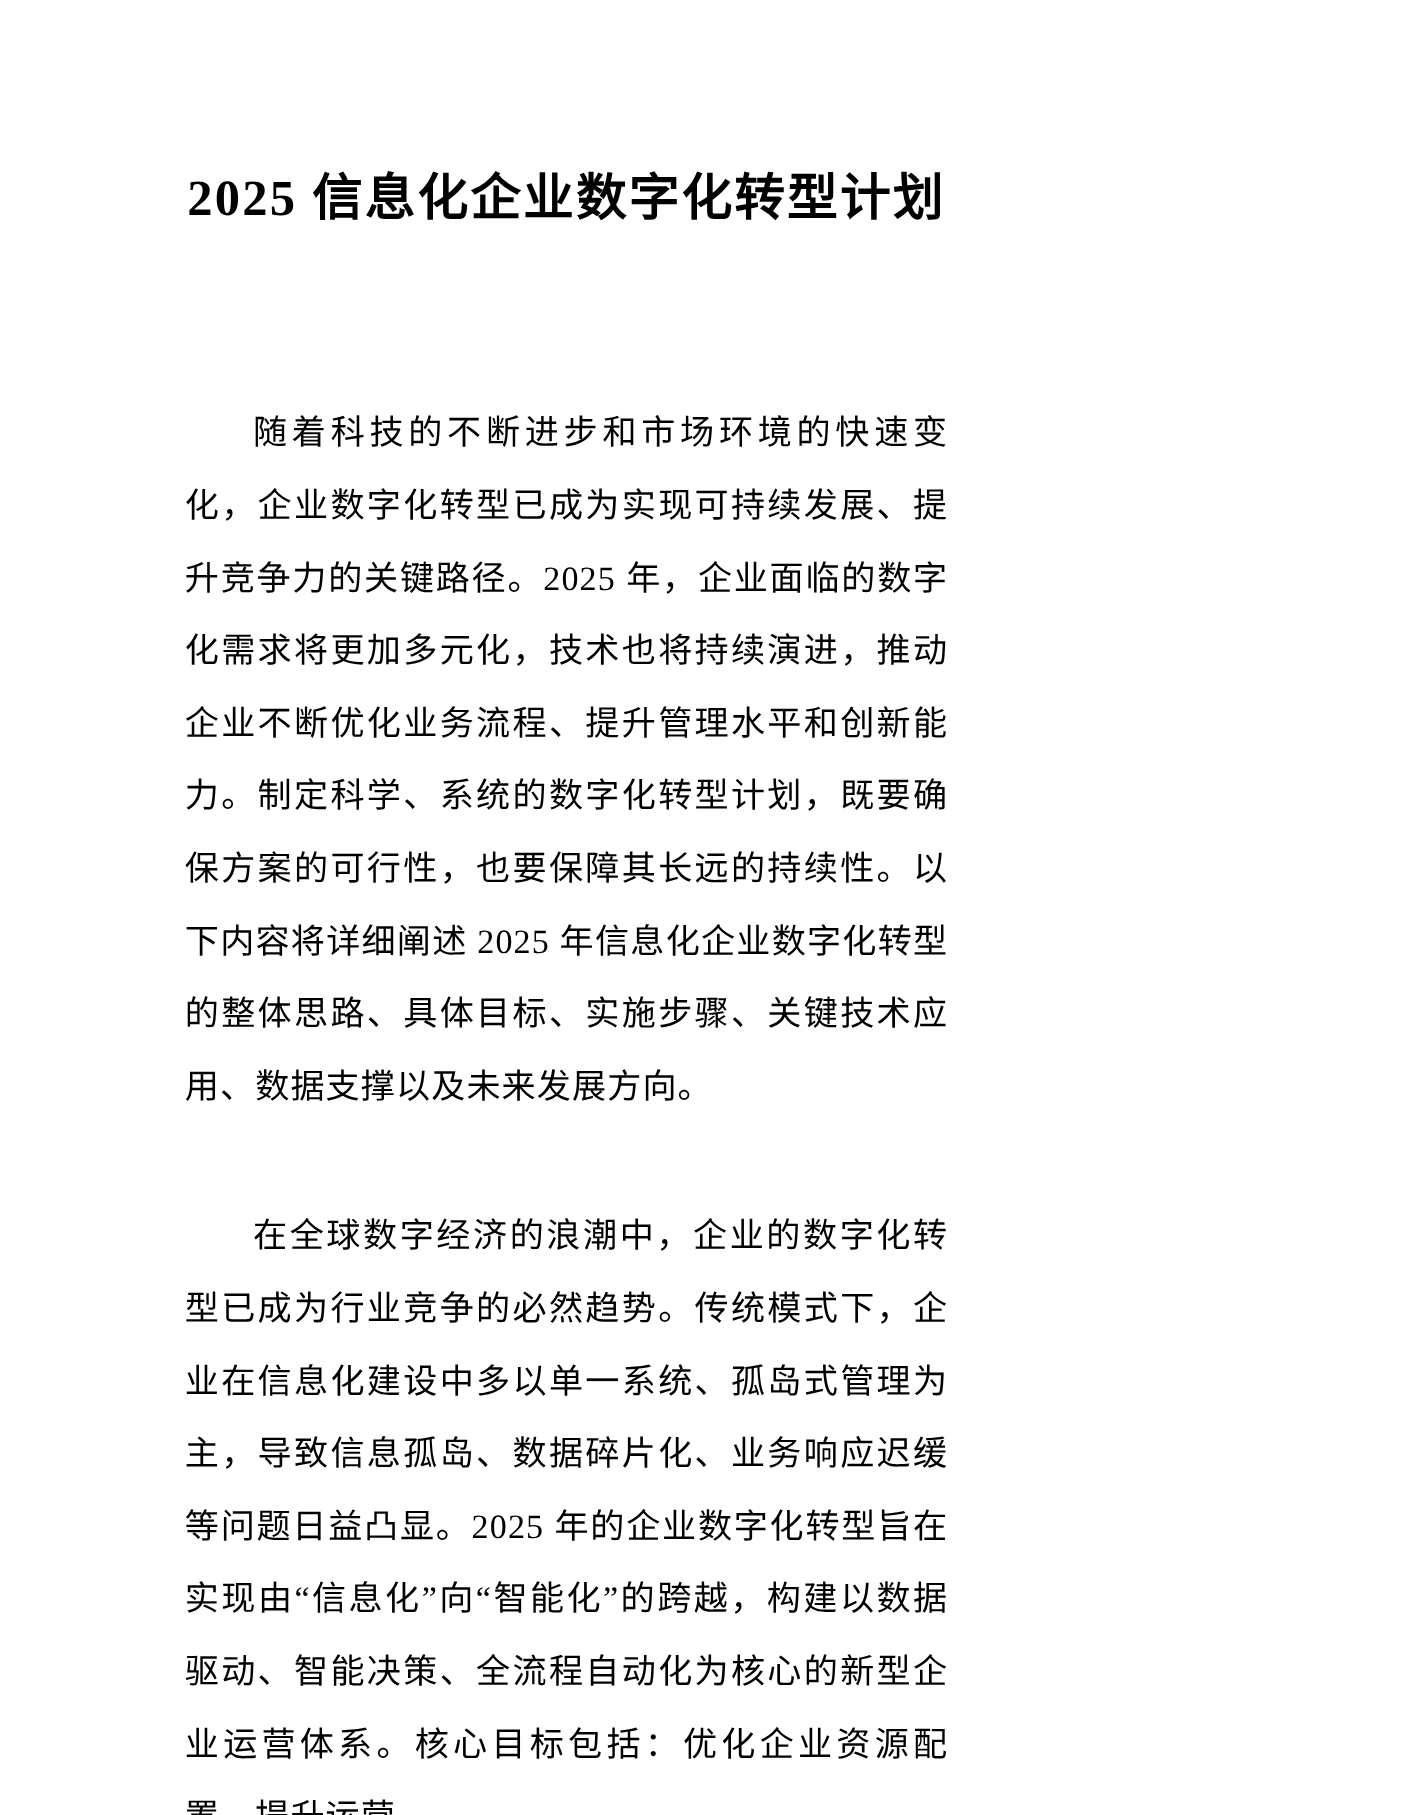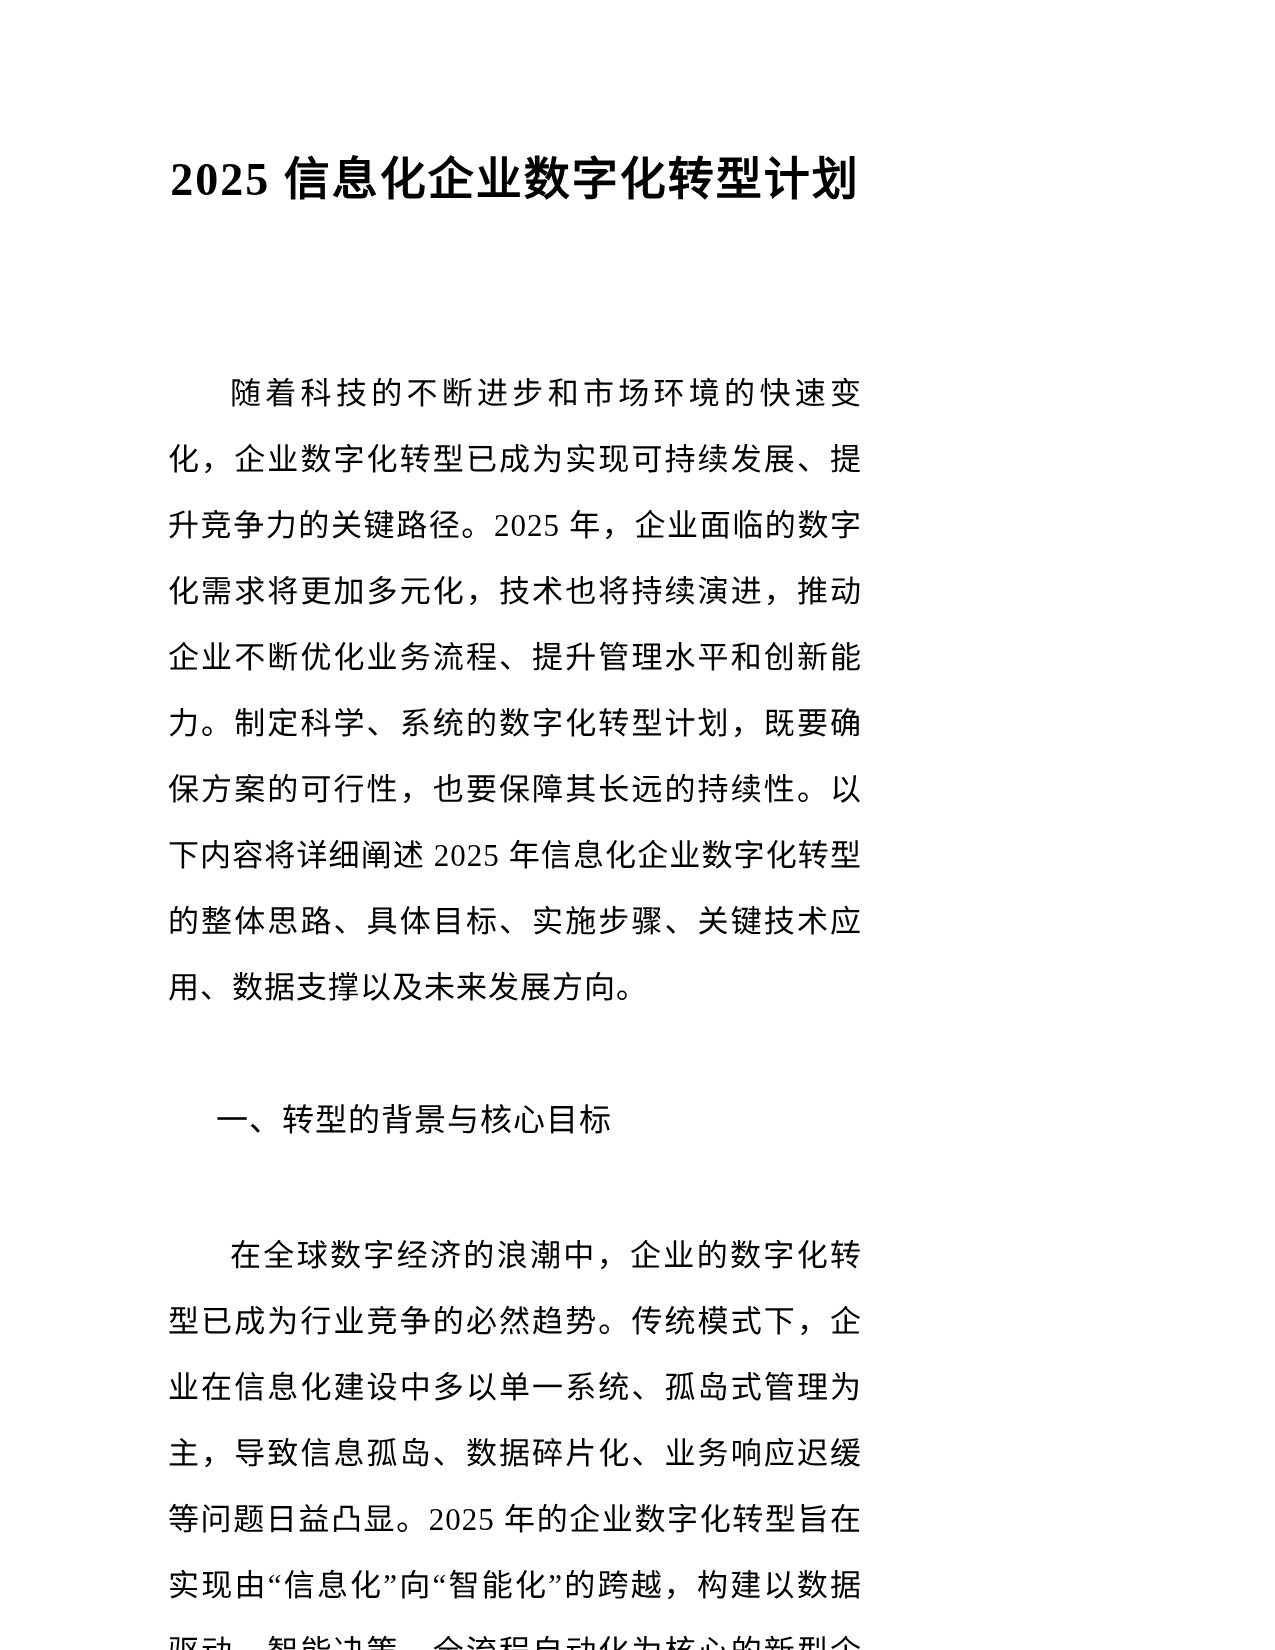--- a/index.html
+++ b/index.html
@@ -56,18 +56,17 @@
 </head>
 <body>
 
 <div class="page">
   <div class="content">
 
     <h1 class="doc-title">2025 信息化企业数字化转型计划</h1>
 
     <p class="para intro-para">随着科技的不断进步和市场环境的快速变化，企业数字化转型已成为实现可持续发展、提升竞争力的关键路径。2025 年，企业面临的数字化需求将更加多元化，技术也将持续演进，推动企业不断优化业务流程、提升管理水平和创新能力。制定科学、系统的数字化转型计划，既要确保方案的可行性，也要保障其长远的持续性。以下内容将详细阐述 2025 年信息化企业数字化转型的整体思路、具体目标、实施步骤、关键技术应用、数据支撑以及未来发展方向。</p>
 
-    <h2 class="section-heading">一、转型的背景与核心目标</h2>
 
     <p class="para section-para">在全球数字经济的浪潮中，企业的数字化转型已成为行业竞争的必然趋势。传统模式下，企业在信息化建设中多以单一系统、孤岛式管理为主，导致信息孤岛、数据碎片化、业务响应迟缓等问题日益凸显。2025 年的企业数字化转型旨在实现由“信息化”向“智能化”的跨越，构建以数据驱动、智能决策、全流程自动化为核心的新型企业运营体系。核心目标包括：优化企业资源配置、提升运营</p>
 
   </div>
 </div>
 
 </body></html>

